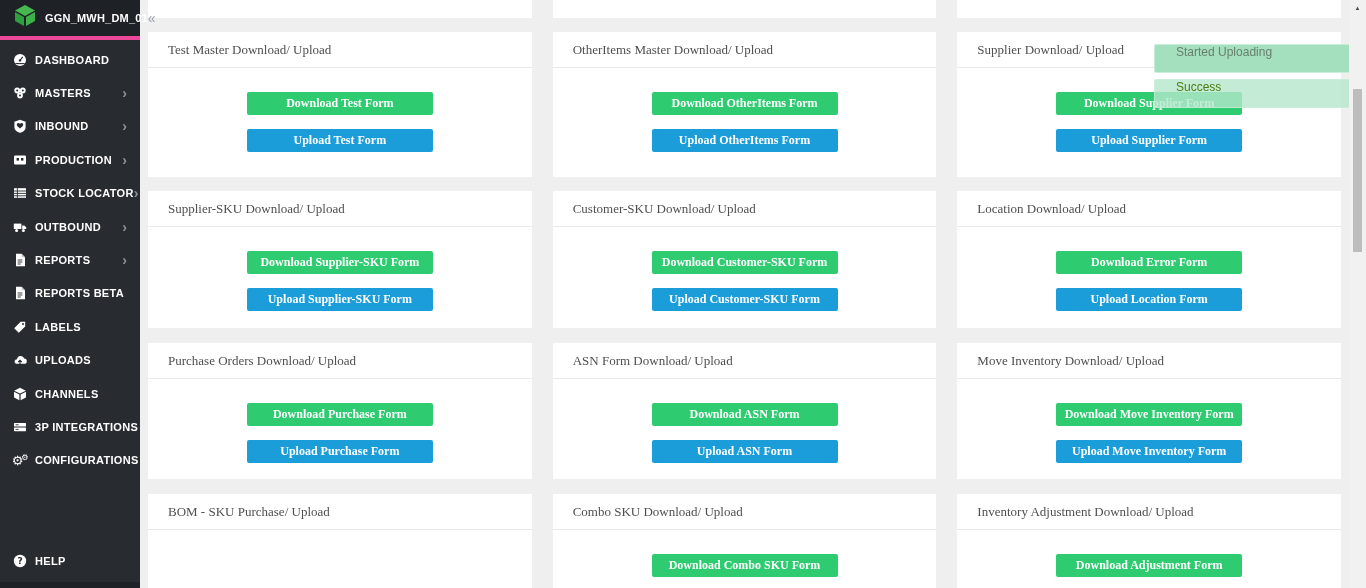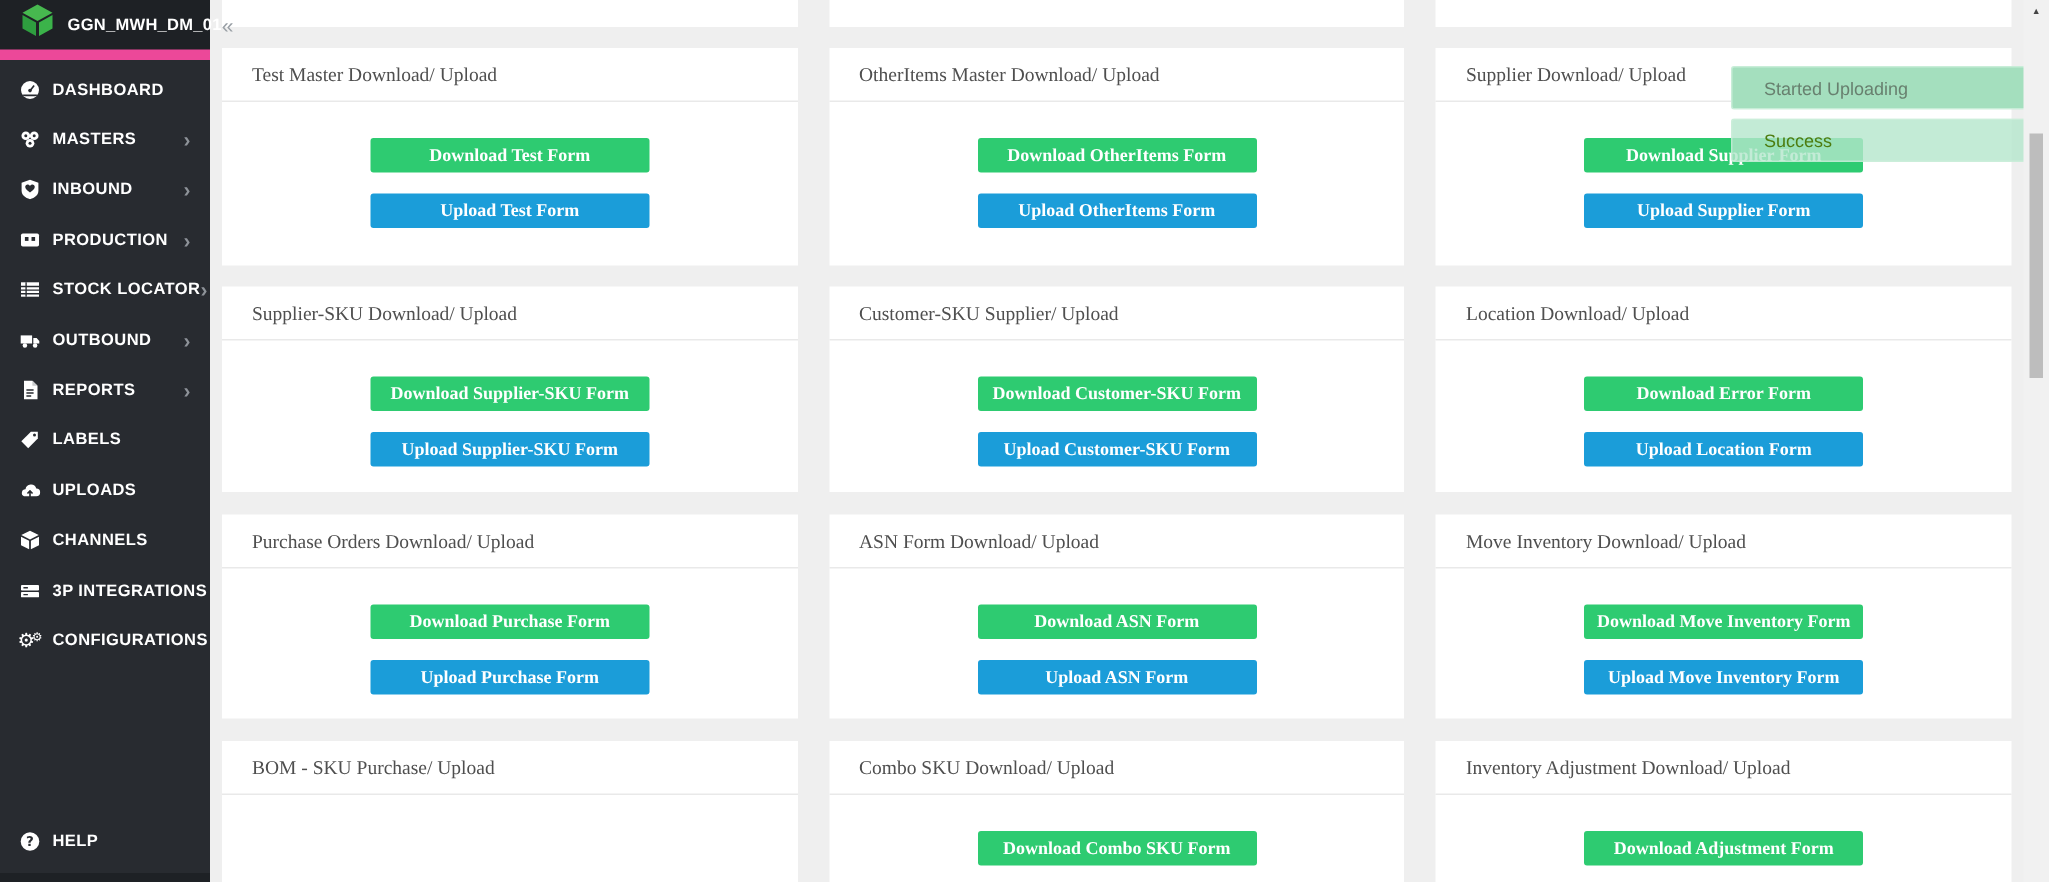--- a/index.html
+++ b/index.html
@@ -3,21 +3,21 @@
 <meta charset="utf-8">
 <style>
   * { box-sizing: border-box; }
   html,body { margin:0; padding:0; }
   body {
     width:1366px; height:588px; overflow:hidden; position:relative;
     background:#efefef; font-family:"Liberation Sans", sans-serif;
   }
   
   .sidebar { position:absolute; left:0; top:0; width:140px; height:588px; background:#282b30; z-index:5; }
-  .sidebar-header { height:40px; background:#1e2125; display:flex; align-items:center; padding:0 10px 0 13px; border-bottom:7px solid #ec4899; }
+  .sidebar-header { height:40px; background:#1e2125; display:flex; align-items:center; padding:0 10px 0 13px; border-bottom:4px solid #ec4899; }
   .brand { color:#ffffff; font-size:11px; font-weight:bold; margin-left:8px; letter-spacing:.2px; white-space:nowrap; }
   .collapse { margin-left:auto; color:#9aa0a6; font-size:14px; line-height:1; cursor:pointer; }
   .sidebar-nav { padding-top:3px; }
   .nav-item { height:33.4px; display:flex; align-items:center; padding:0 13px 0 11px; cursor:pointer; }
   .nav-icon { width:17px; display:flex; justify-content:center; align-items:center; flex:none; }
   .nav-icon svg { display:block; }
   .nav-label { color:#ffffff; font-size:11px; font-weight:bold; margin-left:7px; letter-spacing:.3px; white-space:nowrap;text-align:center; }
   .nav-chevron { margin-left:auto; color:#8d9298; font-size:14px; font-weight:bold; line-height:1; }
   .sidebar-help { position:absolute; bottom:10px; left:0; right:0; }
   .sidebar-footer { position:absolute; bottom:0; left:0; right:0; height:6px; background:#1e2125; }
@@ -30,21 +30,21 @@
   .card.partial { height:18px; }
   .card-title { padding:10px 20px 0 20px; font-size:13px; color:#4f4f4f; }
   .card-divider { border-bottom:1px solid #e9e9e9; margin:9px 0 0 0; }
   .card-buttons { display:flex; flex-direction:column; align-items:center; gap:14px; margin-top:24px; }
   .btn { width:186px; height:23px; border:none; border-radius:2px; color:#ffffff;
          font-size:12px; font-weight:bold; font-family:inherit; cursor:pointer; padding:0;text-align:center; }
   .btn-download { background:#2ecb71; }
   .btn-upload { background:#1b9dd9; }
   
   .toasts { position:absolute; top:44px; right:13px; z-index:20; display:flex; flex-direction:column; gap:6px; }
-  .toast { width:199px; height:29px; display:flex; align-items:center; padding-left:21px; font-size:12px; border-radius:2px; cursor:pointer; }
+  .toast { width:199px; height:29px; display:flex; align-items:flex-start; padding-left:21px; font-size:12px; border-radius:2px; cursor:pointer; }
   .toast-0 { background:rgba(161,222,188,.97); border:1px solid rgba(205,240,219,.9); color:#68806f; }
   .toast-1 { background:rgba(180,230,204,.80); border:1px solid rgba(210,240,222,.6); color:#4d7c0f; }
   
   .scrollbar { position:absolute; right:0; top:0; width:17px; height:588px; background:#f1f1f1; z-index:30; }
   .sb-arrow { height:15px; display:flex; align-items:center; justify-content:center; font-size:6px; color:#454545; cursor:pointer; }
   .sb-thumb { position:absolute; left:4px; top:89px; width:9px; height:163px; background:#bdbdbd; cursor:pointer; }
 </style>
 </head>
 <body>
 
@@ -137,20 +137,31 @@
             <path d="M8.6.8L12 4.2H8.6z" fill="#c9cbcd"></path>
             <path d="M4.6 7h4.8M4.6 9h4.8M4.6 11h3.2" stroke="#282b30" stroke-width=".9"></path>
           </svg>
         </span>
     <span class="nav-label">REPORTS</span>
     <span class="nav-chevron">›</span>
   </div>
       <div class="nav-item">
     <span class="nav-icon">
           <svg viewBox="0 0 14 14" width="14" height="14">
+            <path d="M3 .8h5.6L12 4.2v9H3z" fill="#fff"></path>
+            <path d="M8.6.8L12 4.2H8.6z" fill="#c9cbcd"></path>
+            <path d="M4.6 7h4.8M4.6 9h4.8M4.6 11h3.2" stroke="#282b30" stroke-width=".9"></path>
+          </svg>
+        </span>
+    <span class="nav-label">REPORTS BETA</span>
+
+  </div>
+      <div class="nav-item">
+    <span class="nav-icon">
+          <svg viewBox="0 0 14 14" width="14" height="14">
             <path d="M1.2 8.2L7.6 1.8h4.6v4.6L5.8 12.8z" fill="#fff"></path>
             <circle cx="10" cy="4" r="1" fill="#282b30"></circle>
           </svg>
         </span>
     <span class="nav-label">LABELS</span>
 
   </div>
       <div class="nav-item">
     <span class="nav-icon">
           <svg viewBox="0 0 14 14" width="14" height="14">
@@ -244,21 +255,21 @@
     <div class="row gap15" style="height: 137px;">
       <section class="card">
     <div class="card-title">Supplier-SKU Download/ Upload</div>
     <div class="card-divider"></div>
     <div class="card-buttons">
       <button class="btn btn-download">Download Supplier-SKU Form</button>
       <button class="btn btn-upload">Upload Supplier-SKU Form</button>
     </div>
   </section>
       <section class="card">
-    <div class="card-title">Customer-SKU Supplier/ Upload</div>
+    <div class="card-title">Customer-SKU Download/ Upload</div>
     <div class="card-divider"></div>
     <div class="card-buttons">
       <button class="btn btn-download">Download Customer-SKU Form</button>
       <button class="btn btn-upload">Upload Customer-SKU Form</button>
     </div>
   </section>
       <section class="card">
     <div class="card-title">Location Download/ Upload</div>
     <div class="card-divider"></div>
     <div class="card-buttons">

